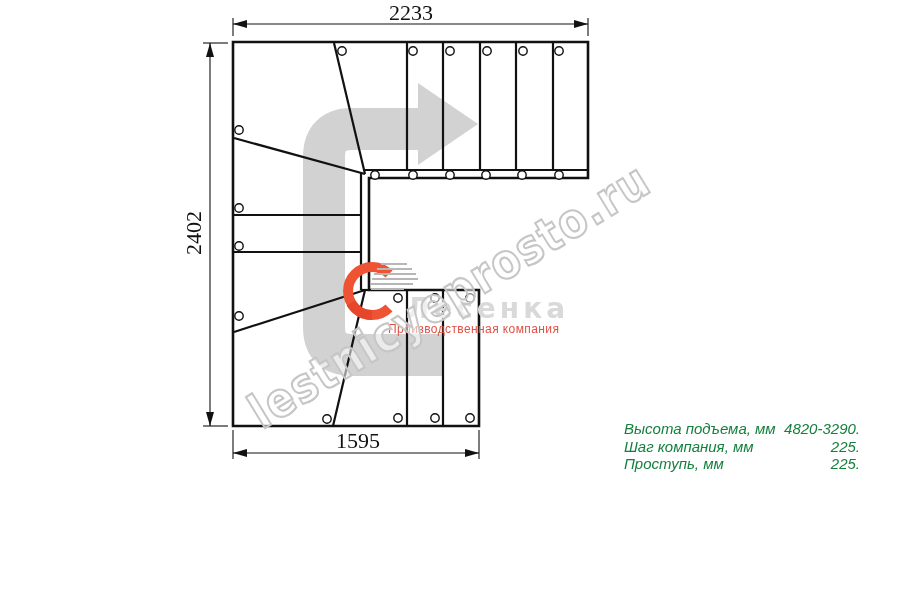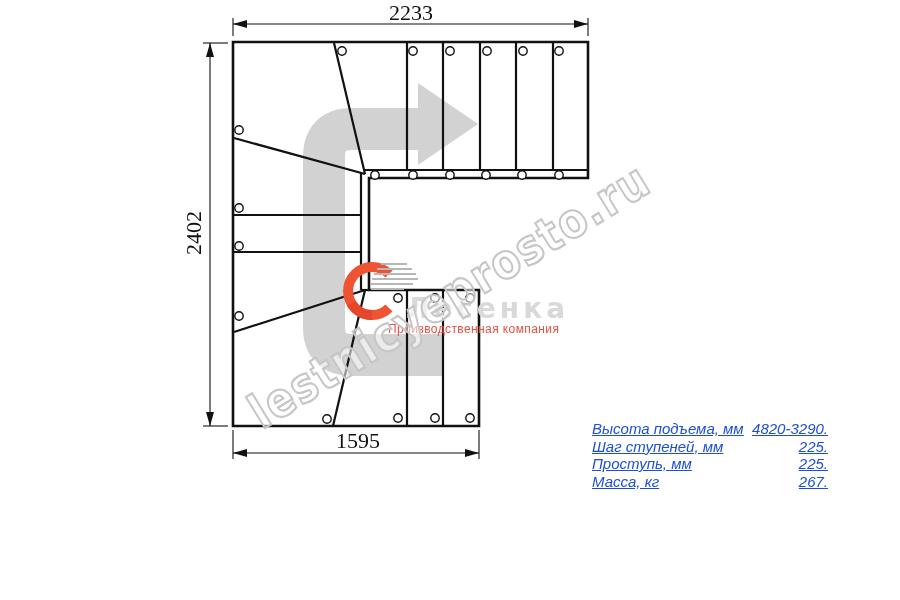--- a/index.html
+++ b/index.html
@@ -6,22 +6,22 @@
   .stage{position:relative;width:764px;height:600px;background:#fff;
          font-family:"Liberation Sans",sans-serif;}
   svg{position:absolute;left:0;top:0;}
   text.dim{font-family:"Liberation Serif",serif;font-size:22px;fill:#111;}
   text.logoname{font-family:"DejaVu Sans",sans-serif;font-weight:bold;font-size:28px;
                 fill:#d9d9d9;letter-spacing:4px;}
   text.tagline{font-family:"Liberation Sans",sans-serif;font-size:12px;
                fill:#e05043;letter-spacing:.4px;}
   text.wm{font-family:"DejaVu Sans",sans-serif;font-weight:bold;font-size:48px;
           fill:rgba(255,255,255,.55);stroke:#c6c6c6;stroke-width:2.2px;letter-spacing:2px;}
-  .specs{position:absolute;left:592px;top:420px;width:236px;color:#1d4ed8;
-         font:italic 15px/17.5px "Liberation Sans",sans-serif;text-decoration:underline;}
+  .specs{position:absolute;left:624px;top:420px;width:236px;color:#15803d;
+         font:italic 15px/17.5px "Liberation Sans",sans-serif;}
   .specs .row{display:flex;justify-content:space-between;white-space:nowrap;}
 </style>
 </head>
 <body>
 
 <div class="stage">
 
   <svg id="drawing" width="900" height="600" viewBox="0 0 900 600">
     <g id="g-arrow">
         <path d="M443,355 H352 Q324,355 324,327 V157 Q324,129 352,129 H418" fill="none" stroke="#d2d2d2" stroke-width="42"></path>
@@ -108,25 +108,21 @@
 
     <text class="wm" x="262" y="430" transform="rotate(-31.5 262 430)" textLength="460" lengthAdjust="spacingAndGlyphs">lestnicyeprosto.ru</text>
   </svg>
 
   <div class="specs" id="specs">
       <div class="row">
         <span>Высота подъема, мм</span>
         <span>4820-3290.</span>
       </div>
       <div class="row">
-        <span>Шаг ступеней, мм</span>
+        <span>Шаг компания, мм</span>
         <span>225.</span>
       </div>
       <div class="row">
         <span>Проступь, мм</span>
         <span>225.</span>
       </div>
-      <div class="row">
-        <span>Масса, кг</span>
-        <span>267.</span>
-      </div>
     </div>
 </div>
 
 </body></html>

